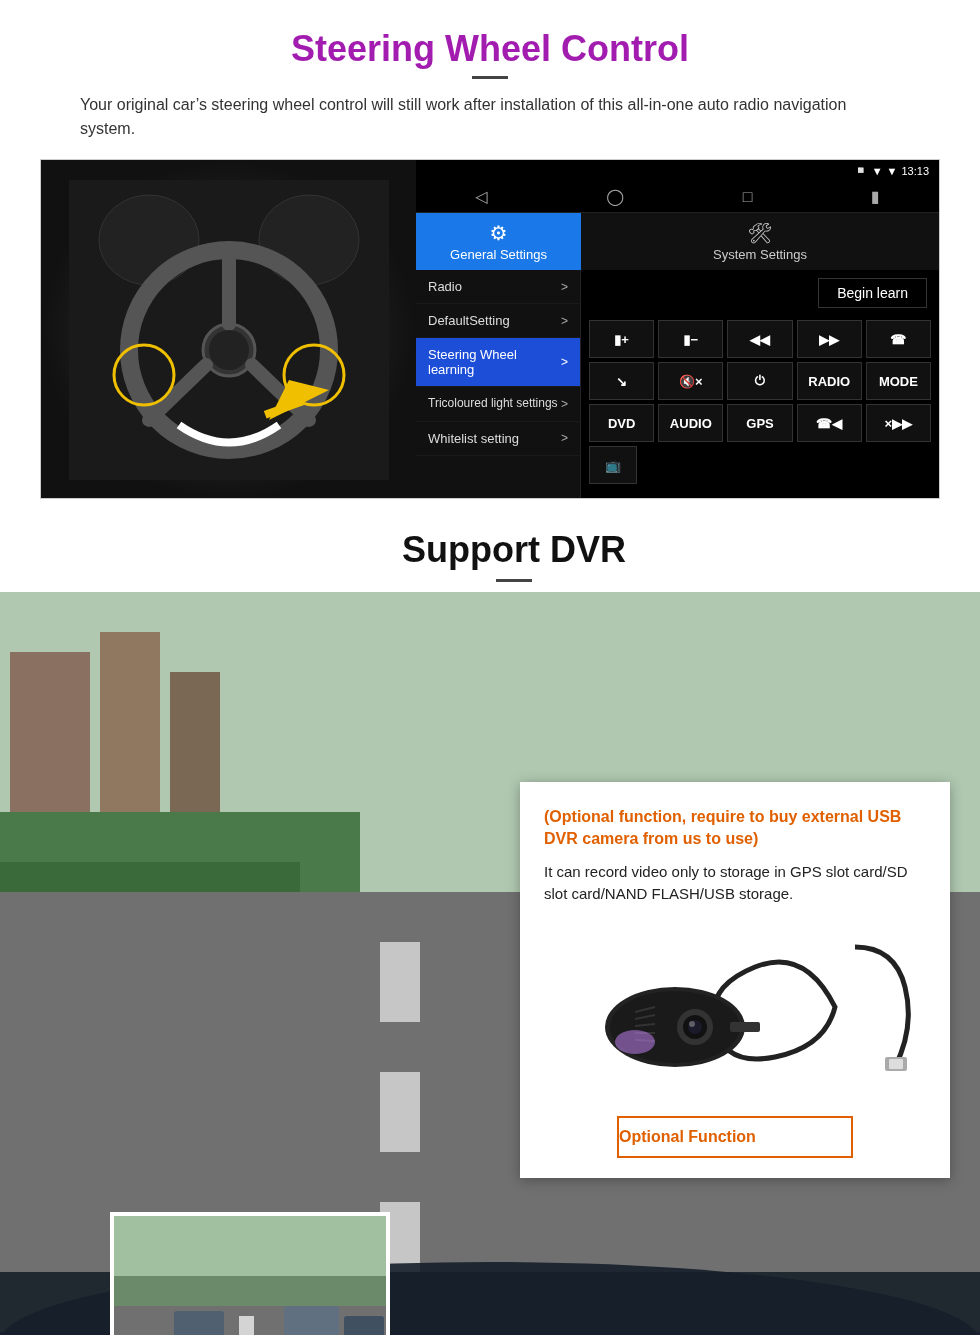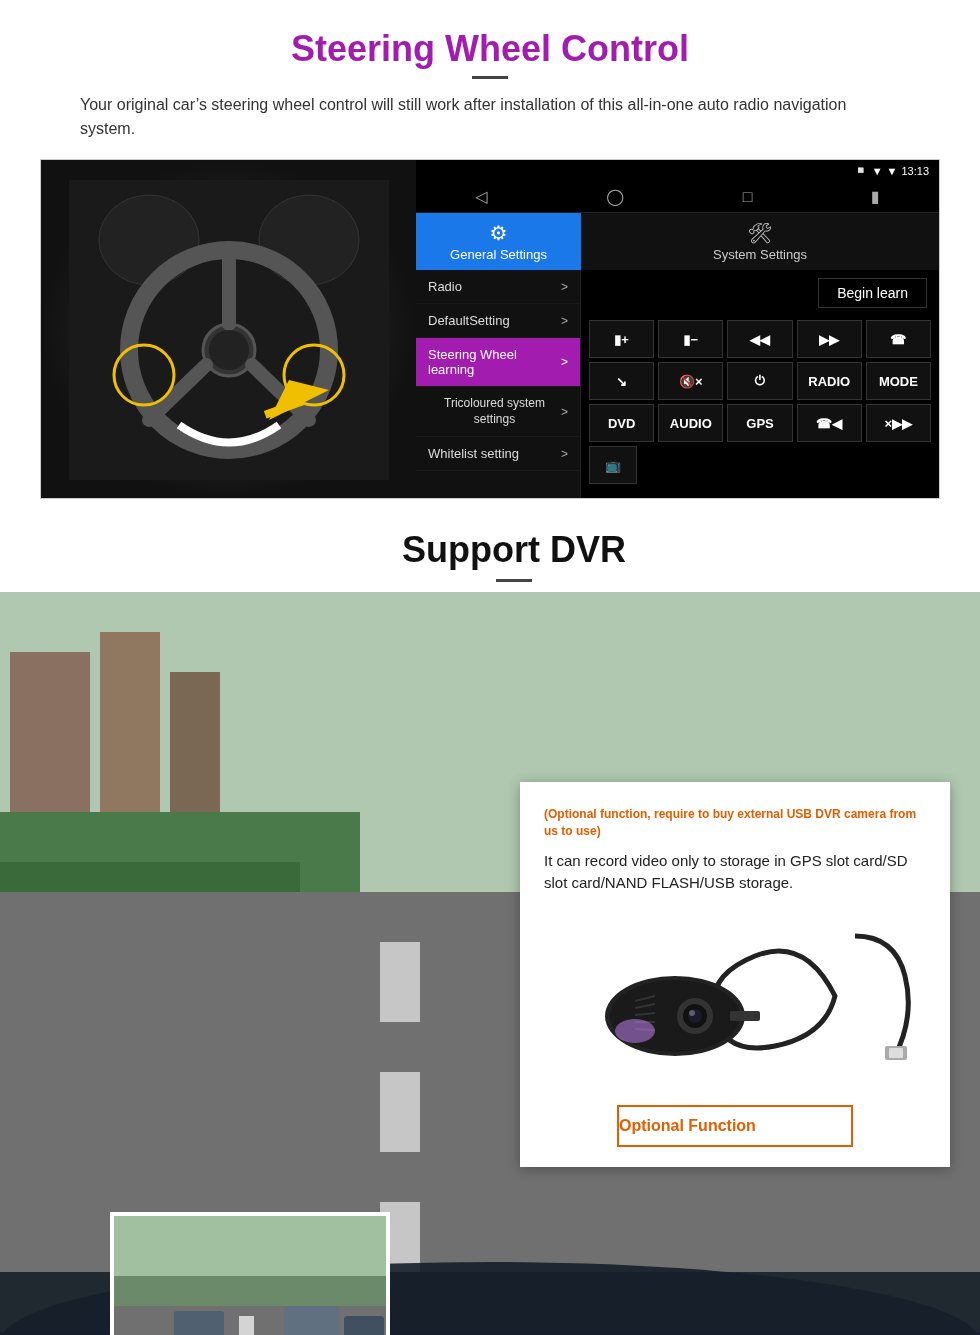--- a/index.html
+++ b/index.html
@@ -140,21 +140,21 @@
     .android-menu-item {
       display: flex;
       align-items: center;
       justify-content: space-between;
       padding: 9px 12px;
       color: #ddd;
       font-size: 13px;
       border-bottom: 1px solid #1a1a1a;
     }
     .android-menu-item.active {
-      background: #a21caf;
+      background: #1d4ed8;
       color: #fff;
     }
     .android-menu-item .chevron { color: #aaa; font-size: 12px; }
     .android-menu-item.active .chevron { color: #fff; }
 
     .android-right {
       flex: 1;
       background: #000;
       display: flex;
       flex-direction: column;
@@ -254,21 +254,21 @@
       top: 190px;
       right: 30px;
       width: 430px;
       background: #fff;
       padding: 24px 24px 20px 24px;
       z-index: 20;
       box-shadow: 0 2px 12px rgba(0,0,0,0.3);
     }
     .dvr-optional-text {
       color: #e06000;
-      font-size: 12px;
+      font-size: 16px;
       font-weight: bold;
       line-height: 1.4;
       margin-bottom: 10px;
     }
     .dvr-desc-text {
       color: #222;
       font-size: 15px;
       line-height: 1.5;
       margin-bottom: 16px;
     }
@@ -400,21 +400,21 @@
           </div>
           <div class="android-menu-item">
             <span>DefaultSetting</span>
             <span class="chevron">&gt;</span>
           </div>
           <div class="android-menu-item active">
             <span>Steering Wheel learning</span>
             <span class="chevron">&gt;</span>
           </div>
           <div class="android-menu-item">
-            <span style="font-size:12px;text-align:center;line-height:1.3">Tricoloured system settings</span>
+            <span style="font-size:12px;text-align:center;line-height:1.3">Tricoloured light settings</span>
             <span class="chevron">&gt;</span>
           </div>
           <div class="android-menu-item">
             <span>Whitelist setting</span>
             <span class="chevron">&gt;</span>
           </div>
         </div>
 
         <div class="android-right">
           <div class="android-begin-row">

